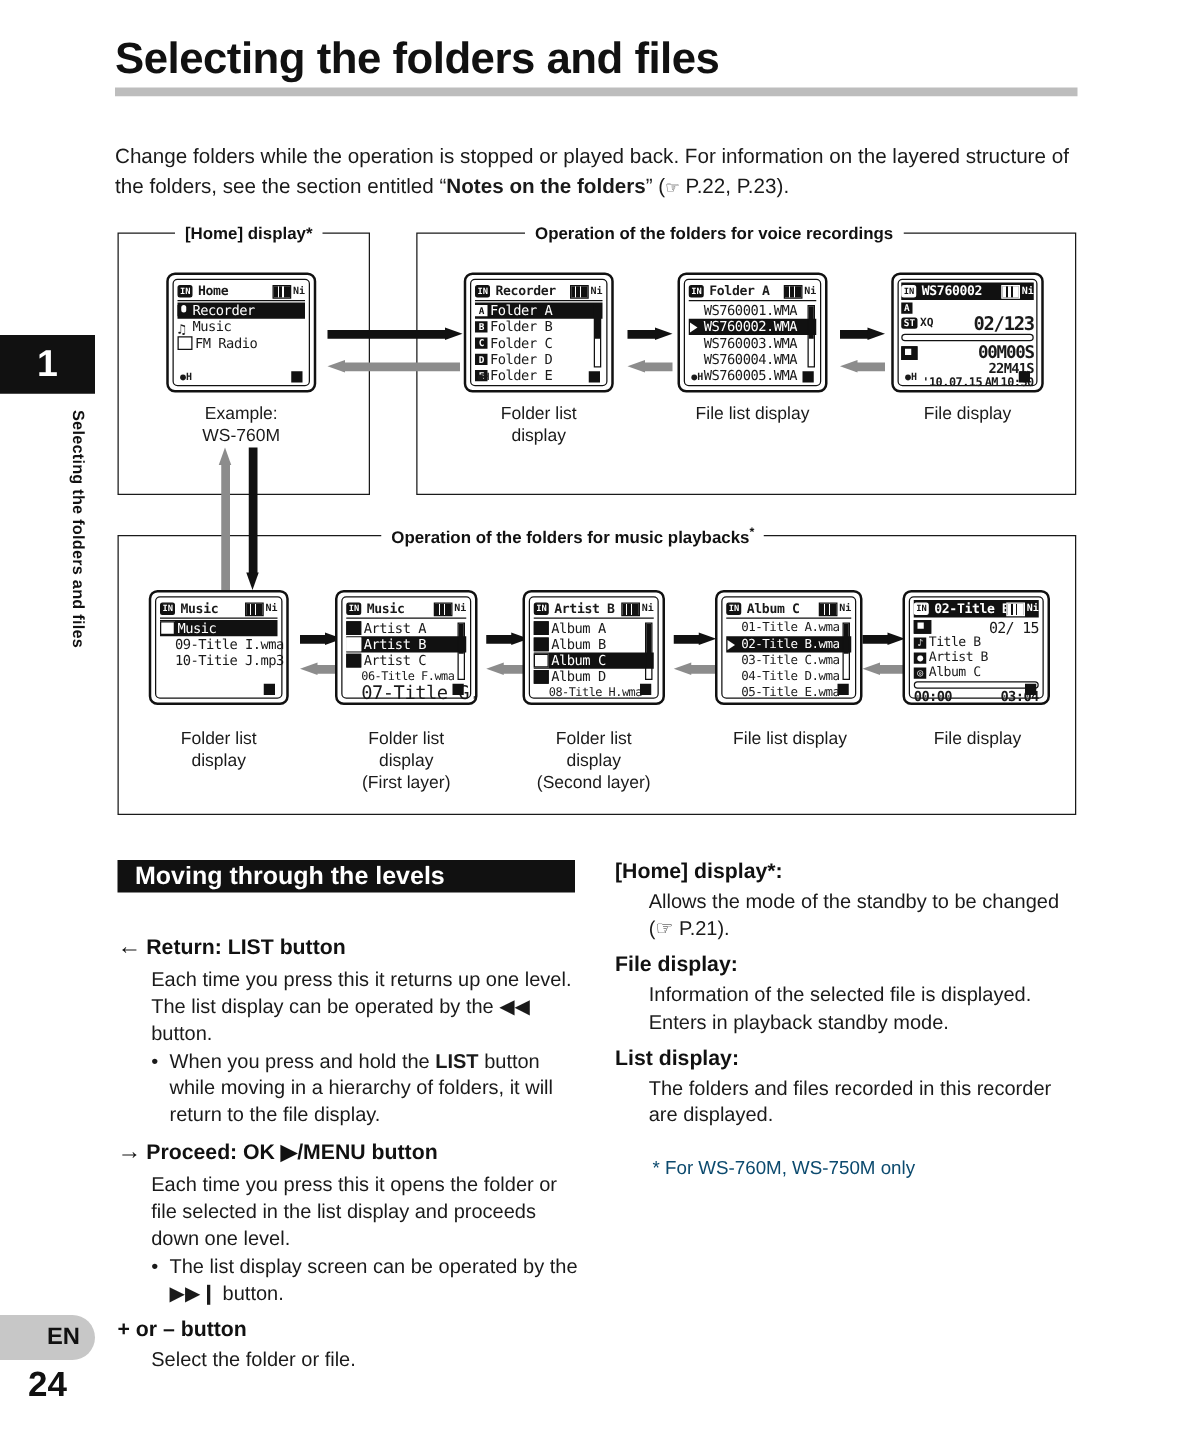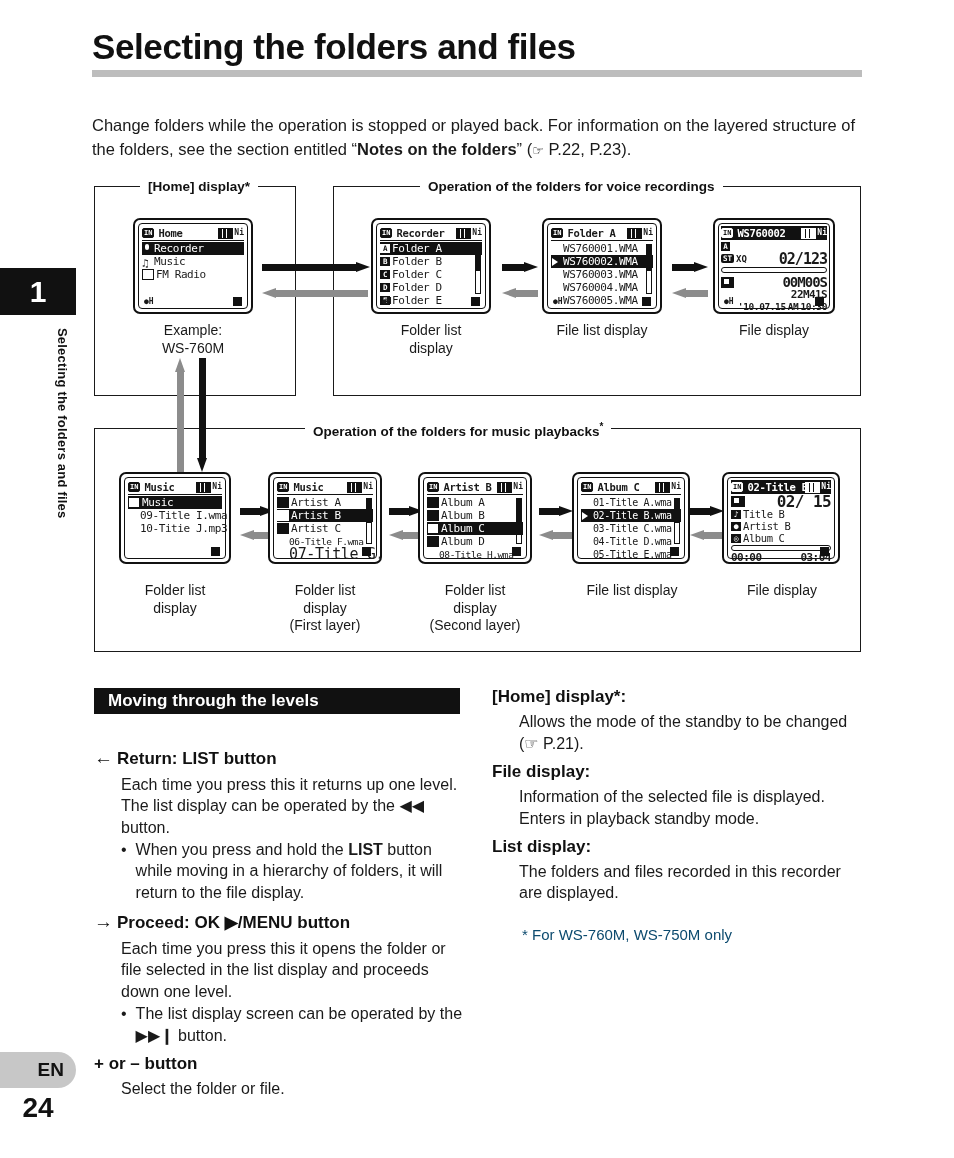--- a/index.html
+++ b/index.html
@@ -133,21 +133,21 @@
   .arrow-h .shaft{position:absolute;top:2px;height:7px;}
   .arrow-h .head{position:absolute;top:0;width:0;height:0;
     border-top:5.5px solid transparent;border-bottom:5.5px solid transparent;}
   .arrow-v{position:absolute;width:11px;}
   .arrow-v .shaft{position:absolute;left:2px;width:7px;}
   .arrow-v .head{position:absolute;left:0;width:0;height:0;
     border-left:5.5px solid transparent;border-right:5.5px solid transparent;}
   
   #section-bar{
     position:absolute;left:94px;top:688px;width:366px;height:26px;background:#111;
-    color:#fff;font-size:17px;font-weight:bold;line-height:26px;padding-left:14px;
+    color:#fff;font-size:20px;font-weight:bold;line-height:26px;padding-left:14px;
     box-sizing:border-box;
   }
   #col-left{position:absolute;left:94px;top:730px;width:372px;}
   #col-right{position:absolute;left:492px;top:686px;width:370px;}
   .hd{font-size:17px;font-weight:bold;color:#111;margin-top:7px;line-height:1.3;}
   .hd .ar{font-size:19px;margin-right:4px;}
   .bd{font-size:16px;line-height:1.34;color:#1a1a1a;padding-left:27px;}
   .bul{font-size:16px;line-height:1.34;color:#1a1a1a;padding-left:27px;
        display:flex;gap:9px;margin-top:1px;}
   .bul .dot{flex:0 0 auto;}
@@ -593,21 +593,21 @@
       <span class="hname">02-Title B</span>
       <span class="batt">
           <span class="cell" style="border-color:#fff;background:linear-gradient(to right,#fff 0 3px,#111 3px 4px,#fff 4px 7px,#111 7px 8px,#fff 8px 11px);"></span>
           <span>Ni</span>
         </span>
     </div>
     <div style="display:flex;align-items:center;height:13px;margin-top:1px;">
       <span style="width:12px;height:9px;border:1.5px solid #111;background:#111;position:relative;">
           <span style="position:absolute;left:2px;top:1px;width:5px;height:5px;background:#fff;"></span>
         </span>
-      <span style="flex:1;text-align:right;font-size:16px;font-weight:bold;letter-spacing:-0.6px;">02/ 15</span>
+      <span style="flex:1;text-align:right;font-size:12px;font-weight:normal;letter-spacing:-0.6px;">02/ 15</span>
     </div>
     <div class="lrow" style="height:12px;font-size:10.5px;">
         <span class="ic" style="background:#111;color:#fff;text-align:center;font-size:8px;line-height:9px;">♪</span>
         <span>Title B</span>
       </div>
     <div class="lrow" style="height:12px;font-size:10.5px;">
         <span class="ic" style="background:#111;color:#fff;text-align:center;font-size:8px;line-height:9px;">●</span>
         <span>Artist B</span>
       </div>
     <div class="lrow" style="height:12px;font-size:10.5px;">

